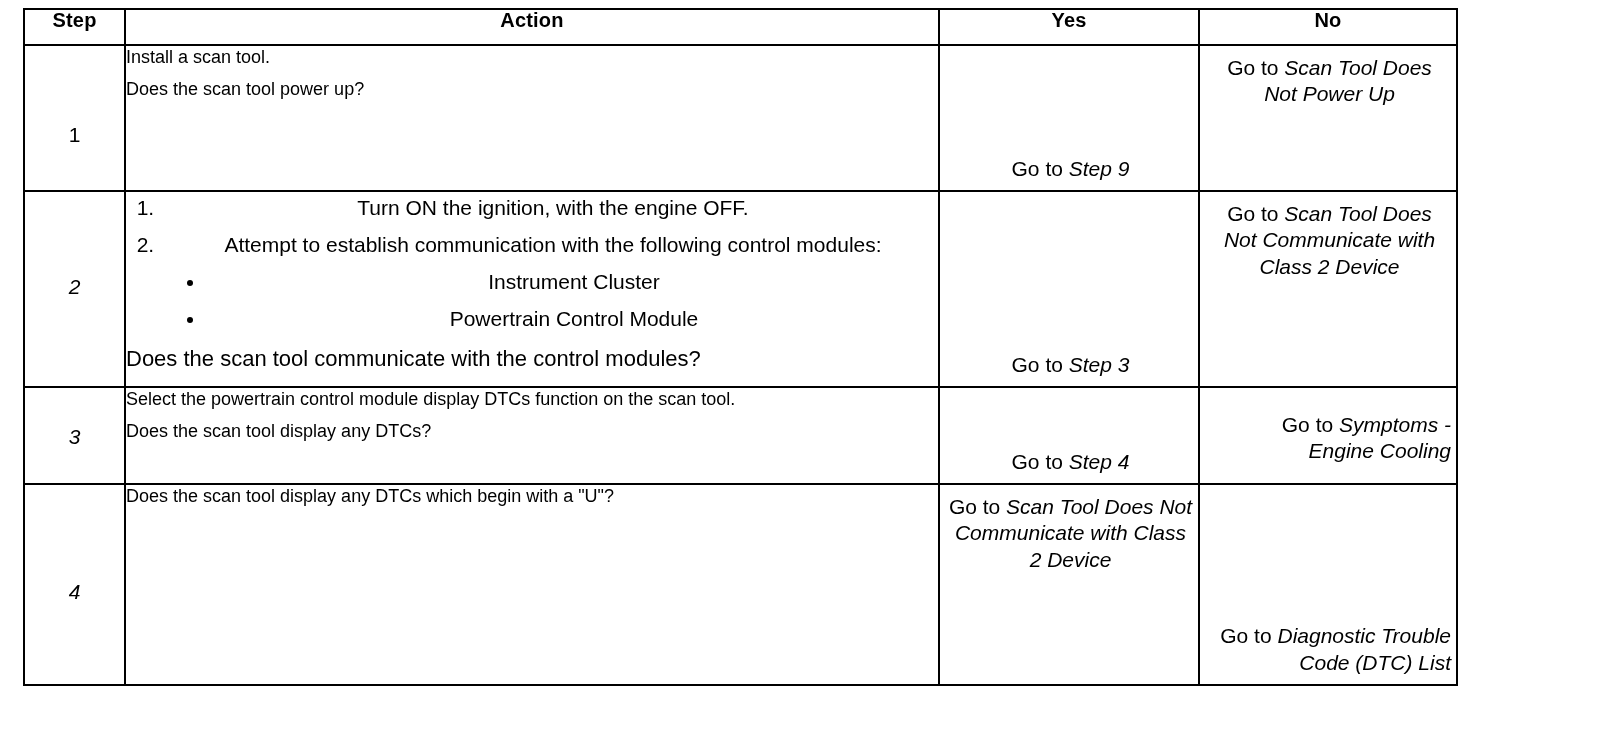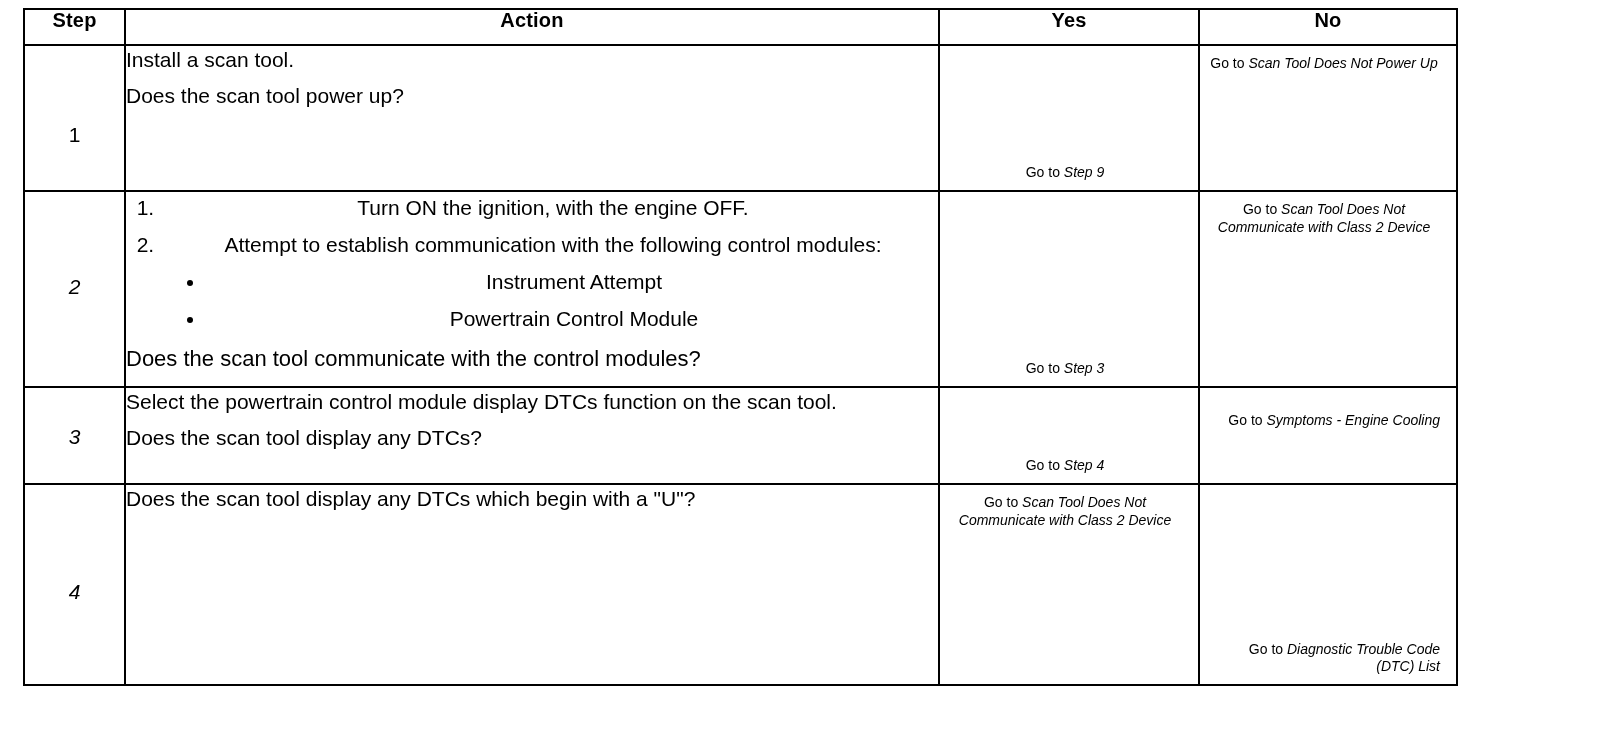--- a/index.html
+++ b/index.html
@@ -77,21 +77,21 @@
   .step-num.italic { font-style: italic; }
 
   
   td.action {
     padding: 9px 10px 6px 10px;
     font-size: 21px;
     line-height: 1.32;
   }
   .a-line {
     margin: 0 0 9px 0;
-    font-size: 21px;
+    font-size: 18px;
     line-height: 1.3;
   }
   .a-line:last-child { margin-bottom: 0; }
 
   ol.numlist {
     margin: 2px 0 0 0;
     padding: 0 0 0 34px;
     list-style: decimal outside;
     font-size: 21px;
   }
@@ -125,22 +125,22 @@
   
   td.branch {
     font-size: 21px;
     line-height: 1.26;
     position: relative;
     padding: 0;
   }
   .branch-text {
     position: absolute;
     left: 8px;
-    right: 16px;
-    font-size: 14px;
+    right: 5px;
+    font-size: 21px;
     line-height: 1.26;
   }
   .branch-text.center { text-align: center; }
   .branch-text.left   { text-align: right; padding-left: 6px; }
   .branch-text.top    { top: 9px; }
   .branch-text.bottom { bottom: 8px; }
 
   .ref { font-style: italic; }
 </style>
 </head>
@@ -190,21 +190,21 @@
       <tr style="height:196px;">
         <td class="step">
           <span class="step-num italic" style="top:84px;">2</span>
         </td>
         <td class="action">
           <ol class="numlist">
             <li>Turn ON the ignition, with the engine OFF.</li>
             <li>
               <span>Attempt to establish communication with the following control modules:</span>
               <ul class="bullets">
-                <li>Instrument Attempt</li>
+                <li>Instrument Cluster</li>
                 <li>Powertrain Control Module</li>
               </ul>
             </li>
           </ol>
           <p class="trailing-q">Does the scan tool communicate with the control modules?</p>
         </td>
         <td class="branch">
           <div class="branch-text center bottom">
             <span>Go to </span><span class="ref">Step 3</span>
           </div>

